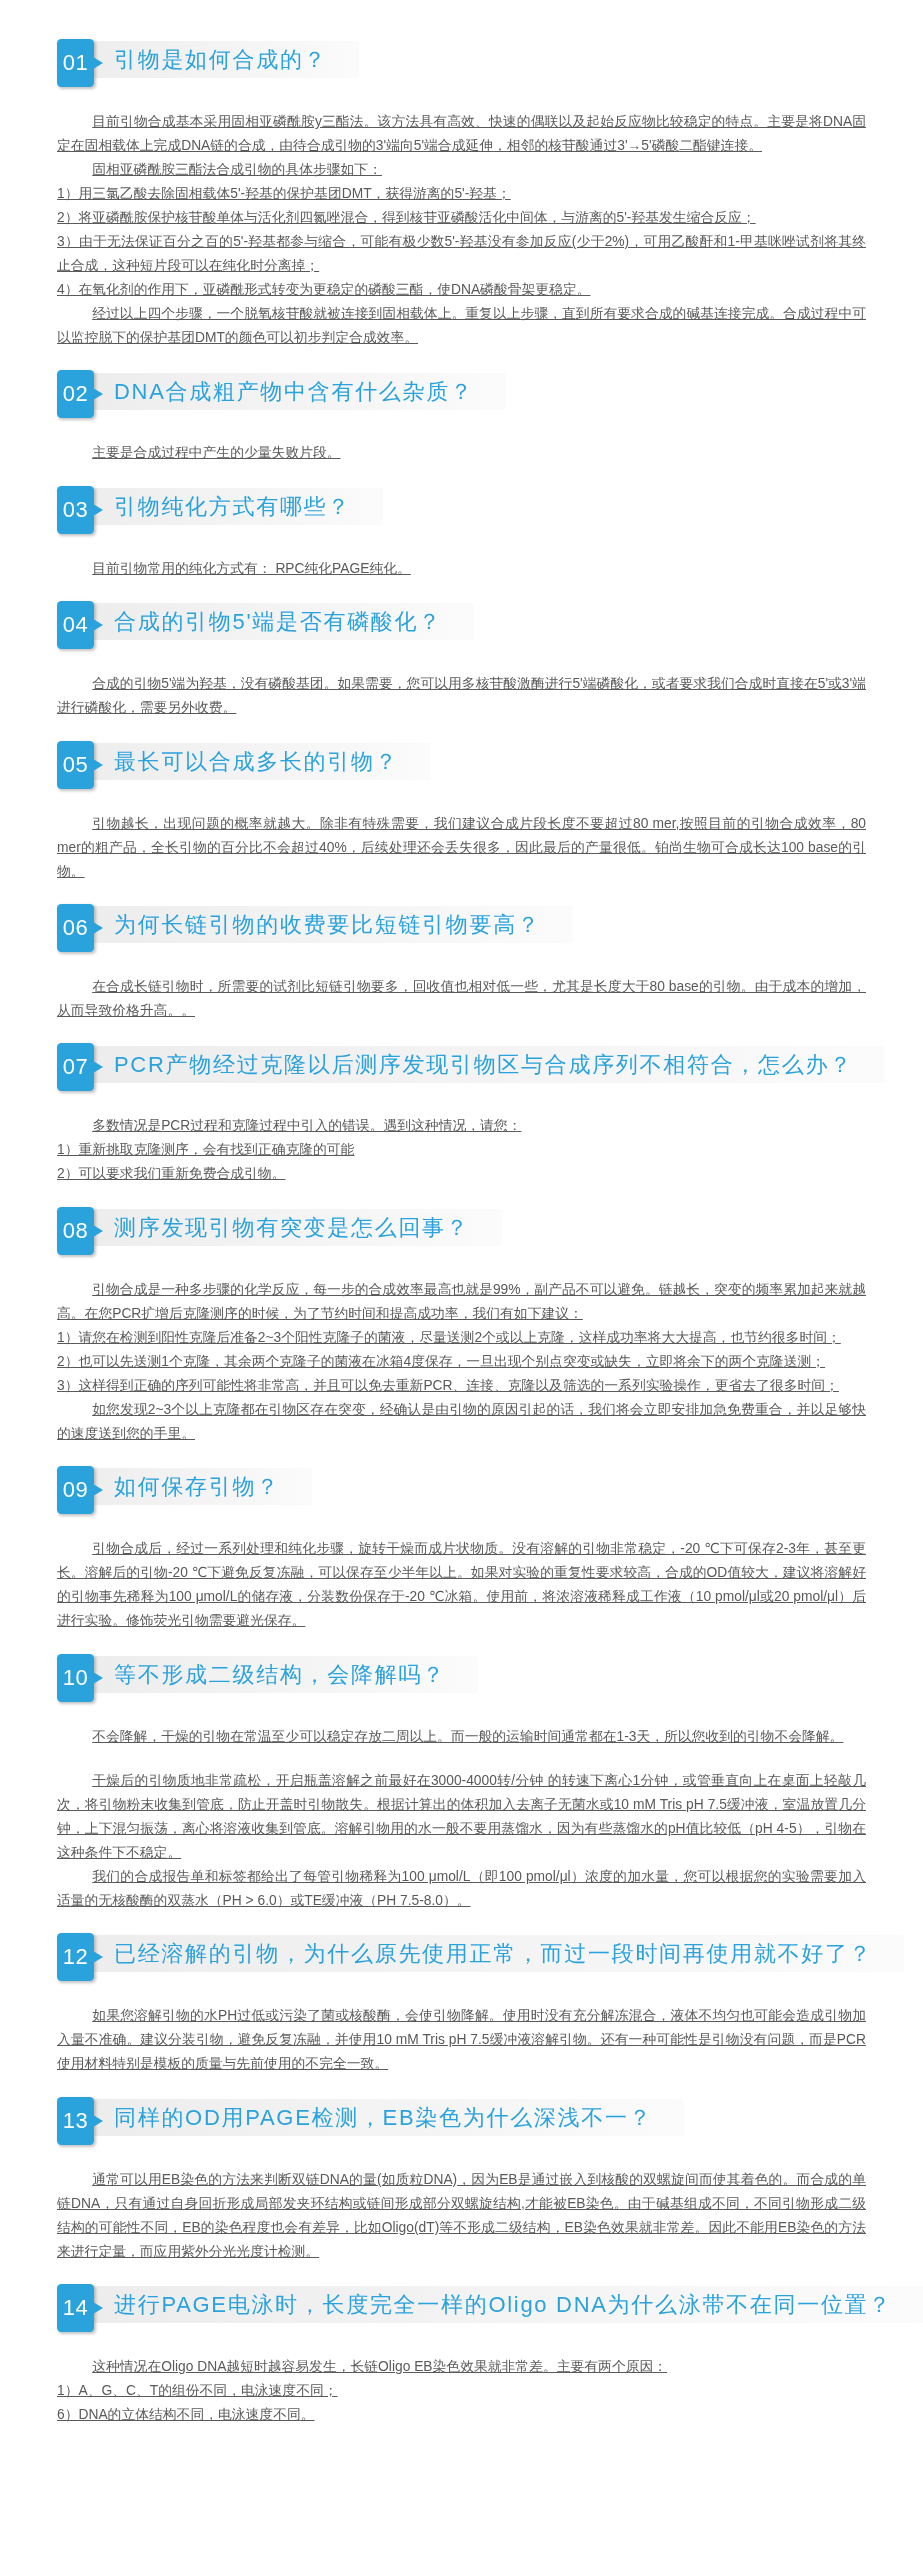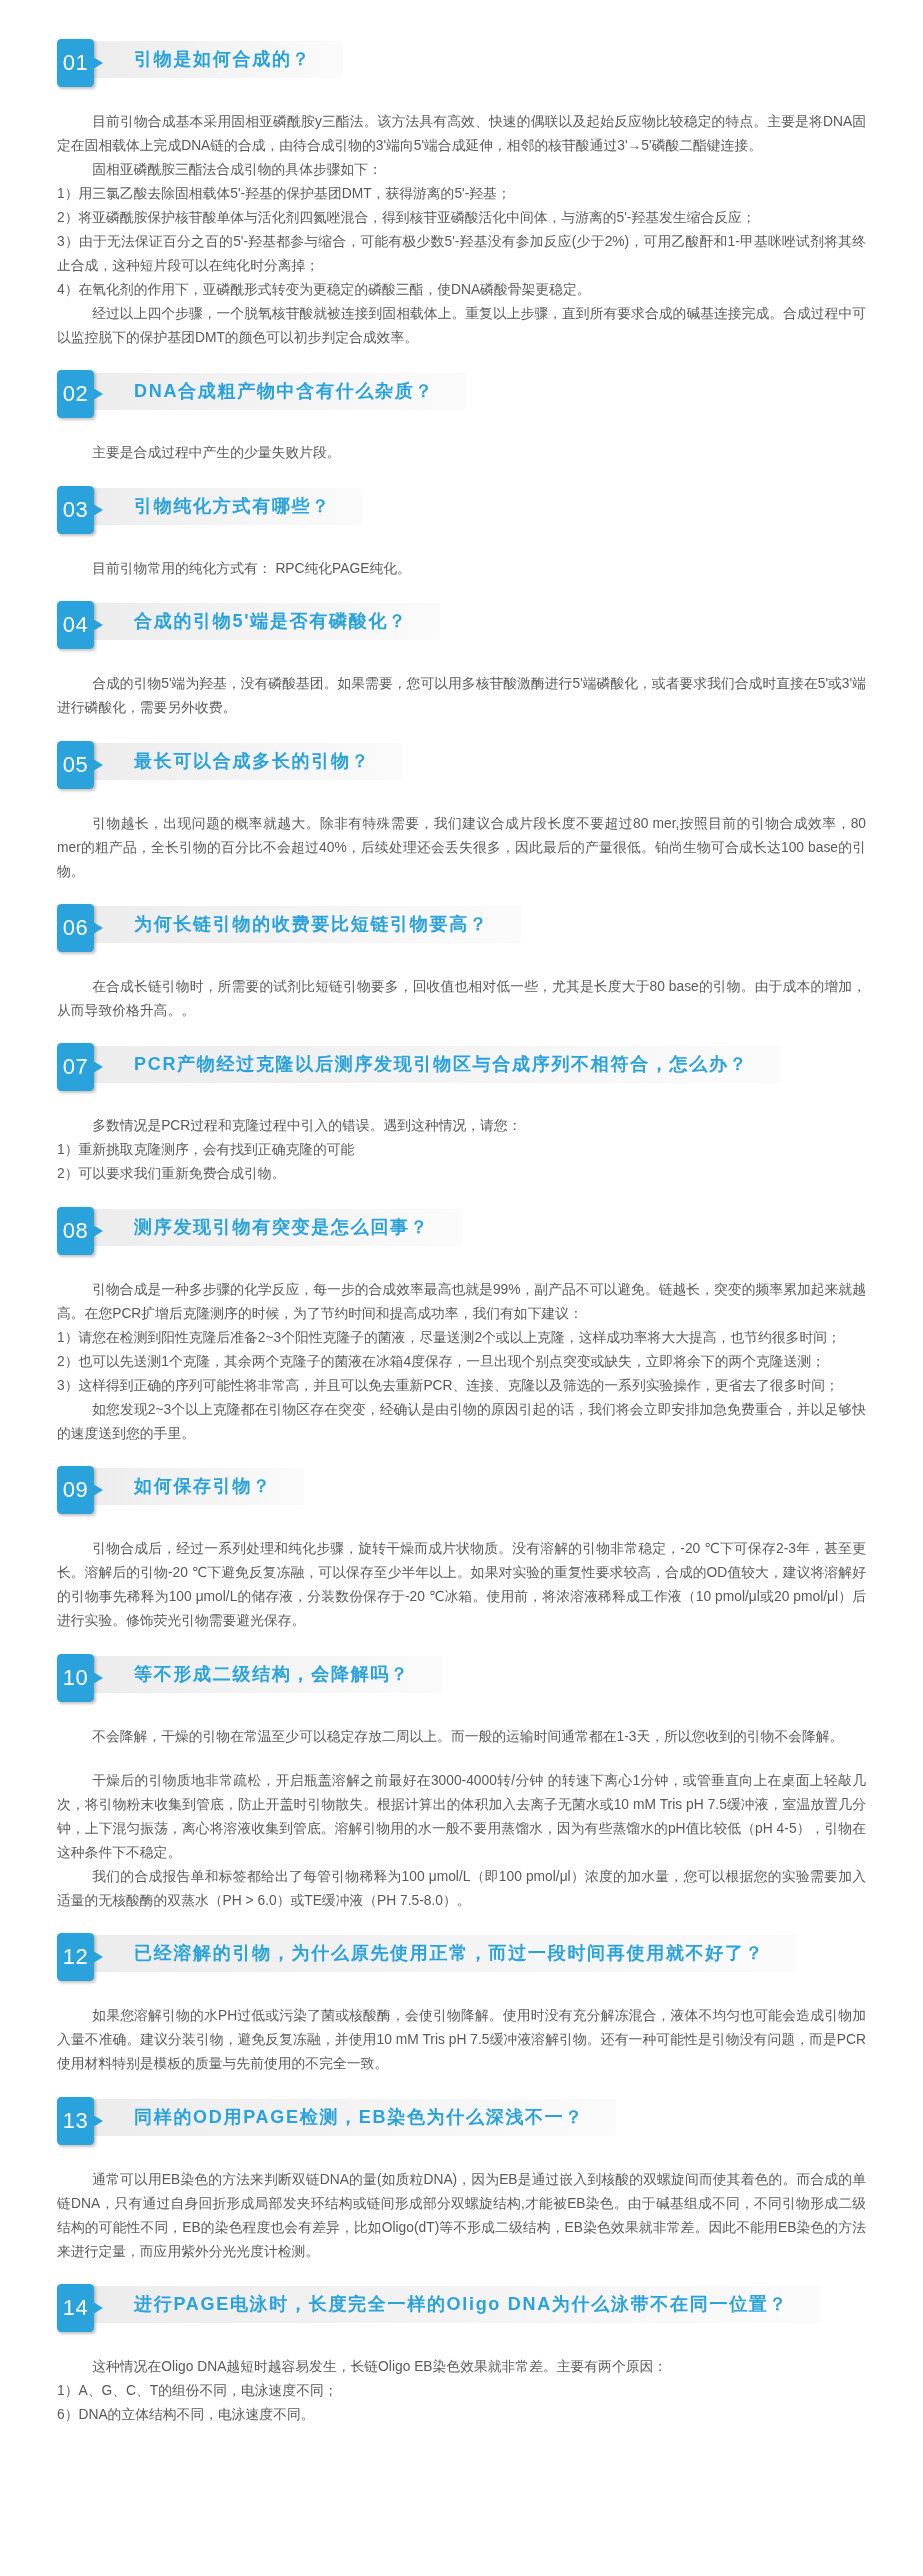--- a/index.html
+++ b/index.html
@@ -7,23 +7,22 @@
   .page{padding:39px 57px 52px 57px;box-sizing:border-box;}
   .qa{margin-bottom:20.4px;}
   .qa-header{position:relative;margin-bottom:29px;min-height:42px;}
   .qa-titlebar{
     display:inline-block;
     margin-top:2.2px;
     height:37px;line-height:37px;
     padding:0 32px 0 57px;
     border-radius:2.2px;
     background:linear-gradient(90deg,#ececec 0%,#f4f4f4 55%,#fbfbfb 100%);
-    font-size:18px;font-weight:bold;color:#2aa2dc;letter-spacing:1.7px;
+    font-size:22px;font-weight:normal;color:#2aa2dc;letter-spacing:1.7px;
     white-space:nowrap;
-    margin-left:20px;
   }
   .qa-badge{
     position:absolute;left:0;top:0;z-index:1;
     width:37px;height:48px;border-radius:4.4px;
     background:#2aa2dc;
     box-shadow:1.7px 1.7px 2.8px rgba(110,110,110,0.40);
     display:flex;align-items:center;justify-content:center;
   }
   .qa-badge .num{color:#ffffff;font-size:22px;font-weight:400;letter-spacing:0.6px;}
   .qa-badge .arrow{
@@ -31,22 +30,22 @@
     width:0;height:0;
     border-top:6px solid transparent;
     border-bottom:6px solid transparent;
     border-left:10px solid #2aa2dc;
   }
   .answer p{
     margin:0;
     font-size:13.8px;line-height:24px;color:#5a5a5a;
     text-align:justify;
   }
-  .answer p.indent{text-indent:2.55em;}
-  .answer p.flush{text-indent:0;}
+  .answer p.indent{text-indent:2.55em;text-decoration:underline;}
+  .answer p.flush{text-indent:0;text-decoration:underline;}
 </style>
 </head>
 <body>
 
 <main class="page">
   <div id="sections">
   <section class="qa">
     <header class="qa-header">
       <div class="qa-badge">
         <span class="num">01</span>

